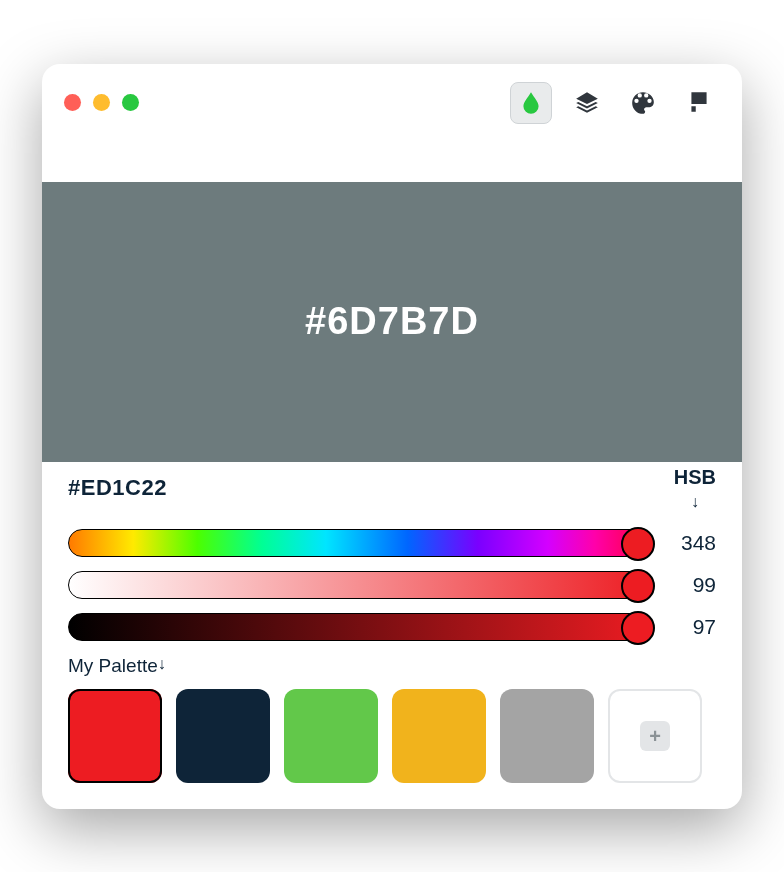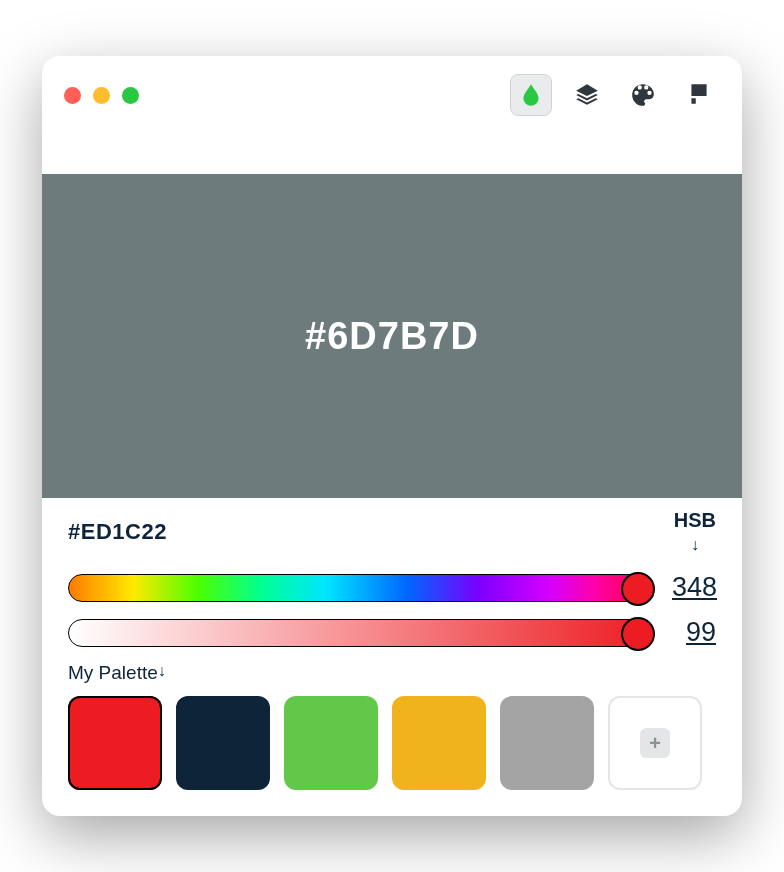--- a/index.html
+++ b/index.html
@@ -34,40 +34,40 @@
   .toolbar { display:flex; gap:14px; align-items:center; }
   .tool {
     width: 42px; height: 42px; border-radius: 8px;
     display:flex; align-items:center; justify-content:center;
     cursor:pointer;
   }
   .tool.active { background:#E9EBEC; border:1px solid #CFD3D6; }
   .tool svg { width:26px; height:26px; }
 
   .preview {
-    height: 324px;
+    height: 280px;
     display:flex; align-items:center; justify-content:center;
     color:#fff; font-size:38px; font-weight:700; letter-spacing:1px;margin-top:44px;
   }
 
-  .controls { padding: 11px 26px 26px 26px; }
+  .controls { padding: 4px 26px 26px 26px; }
   .row-top { display:flex; justify-content:space-between; align-items:center; margin-bottom:18px; }
   .hex-current { color:#0E2438; font-weight:800; font-size:22px; letter-spacing:0.5px; }
   .mode { color:#0E2438; font-weight:800; font-size:20px; display:flex; align-items:center; gap:4px; cursor:pointer;flex-direction:column; }
   .arrow { font-size:16px; font-weight:400; }
 
   .slider-row { display:flex; align-items:center; gap:18px; margin-bottom:14px; }
   .track {
     flex:1; height:28px; border-radius:14px; border:1.5px solid #000; position:relative;
   }
   .thumb {
     position:absolute; right:-2px; top:-3px; width:34px; height:34px; border-radius:50%;
     background:#ED1C22; border:2px solid #000;
   }
-  .val { width:44px; text-align:right; color:#0E2438; font-size:27px; font-weight:400;text-decoration:underline; }
+  .val { width:44px; text-align:right; color:#0E2438; font-size:21px; font-weight:400; }
 
   .palette-head { color:#0E2438; font-size:19px; margin-top:10px; margin-bottom:12px; display:flex; align-items:flex-start; cursor:pointer; }
   .swatches { display:flex; gap:14px; flex-wrap:nowrap; }
   .sw {
     width:94px; height:94px; border-radius:12px; cursor:pointer;
   }
   .sw.selected { box-shadow: inset 0 0 0 2px #000; }
   .sw.add {
     background:#fff; border:2px solid #E3E5E7;
     display:flex; align-items:center; justify-content:center;
@@ -137,20 +137,26 @@
       <div class="val">348</div>
     </div>
 
     <div class="slider-row">
       <div class="track" id="sat-track" style="background: linear-gradient(to right, rgb(255, 255, 255), rgb(237, 28, 34));">
         <div class="thumb"></div>
       </div>
       <div class="val">99</div>
     </div>
 
+    <div class="slider-row">
+      <div class="track" id="bri-track" style="background: linear-gradient(to right, rgb(0, 0, 0), rgb(237, 28, 34));">
+        <div class="thumb"></div>
+      </div>
+      <div class="val">97</div>
+    </div>
 
     <div class="palette-head">
       <span>My Palette</span>
       <span class="arrow">↓</span>
     </div>
 
     <div class="swatches" id="swatches">
         <div class="sw selected" style="background: rgb(237, 28, 34);"></div>
         <div class="sw" style="background: rgb(14, 36, 56);"></div>
         <div class="sw" style="background: rgb(98, 200, 74);"></div>

